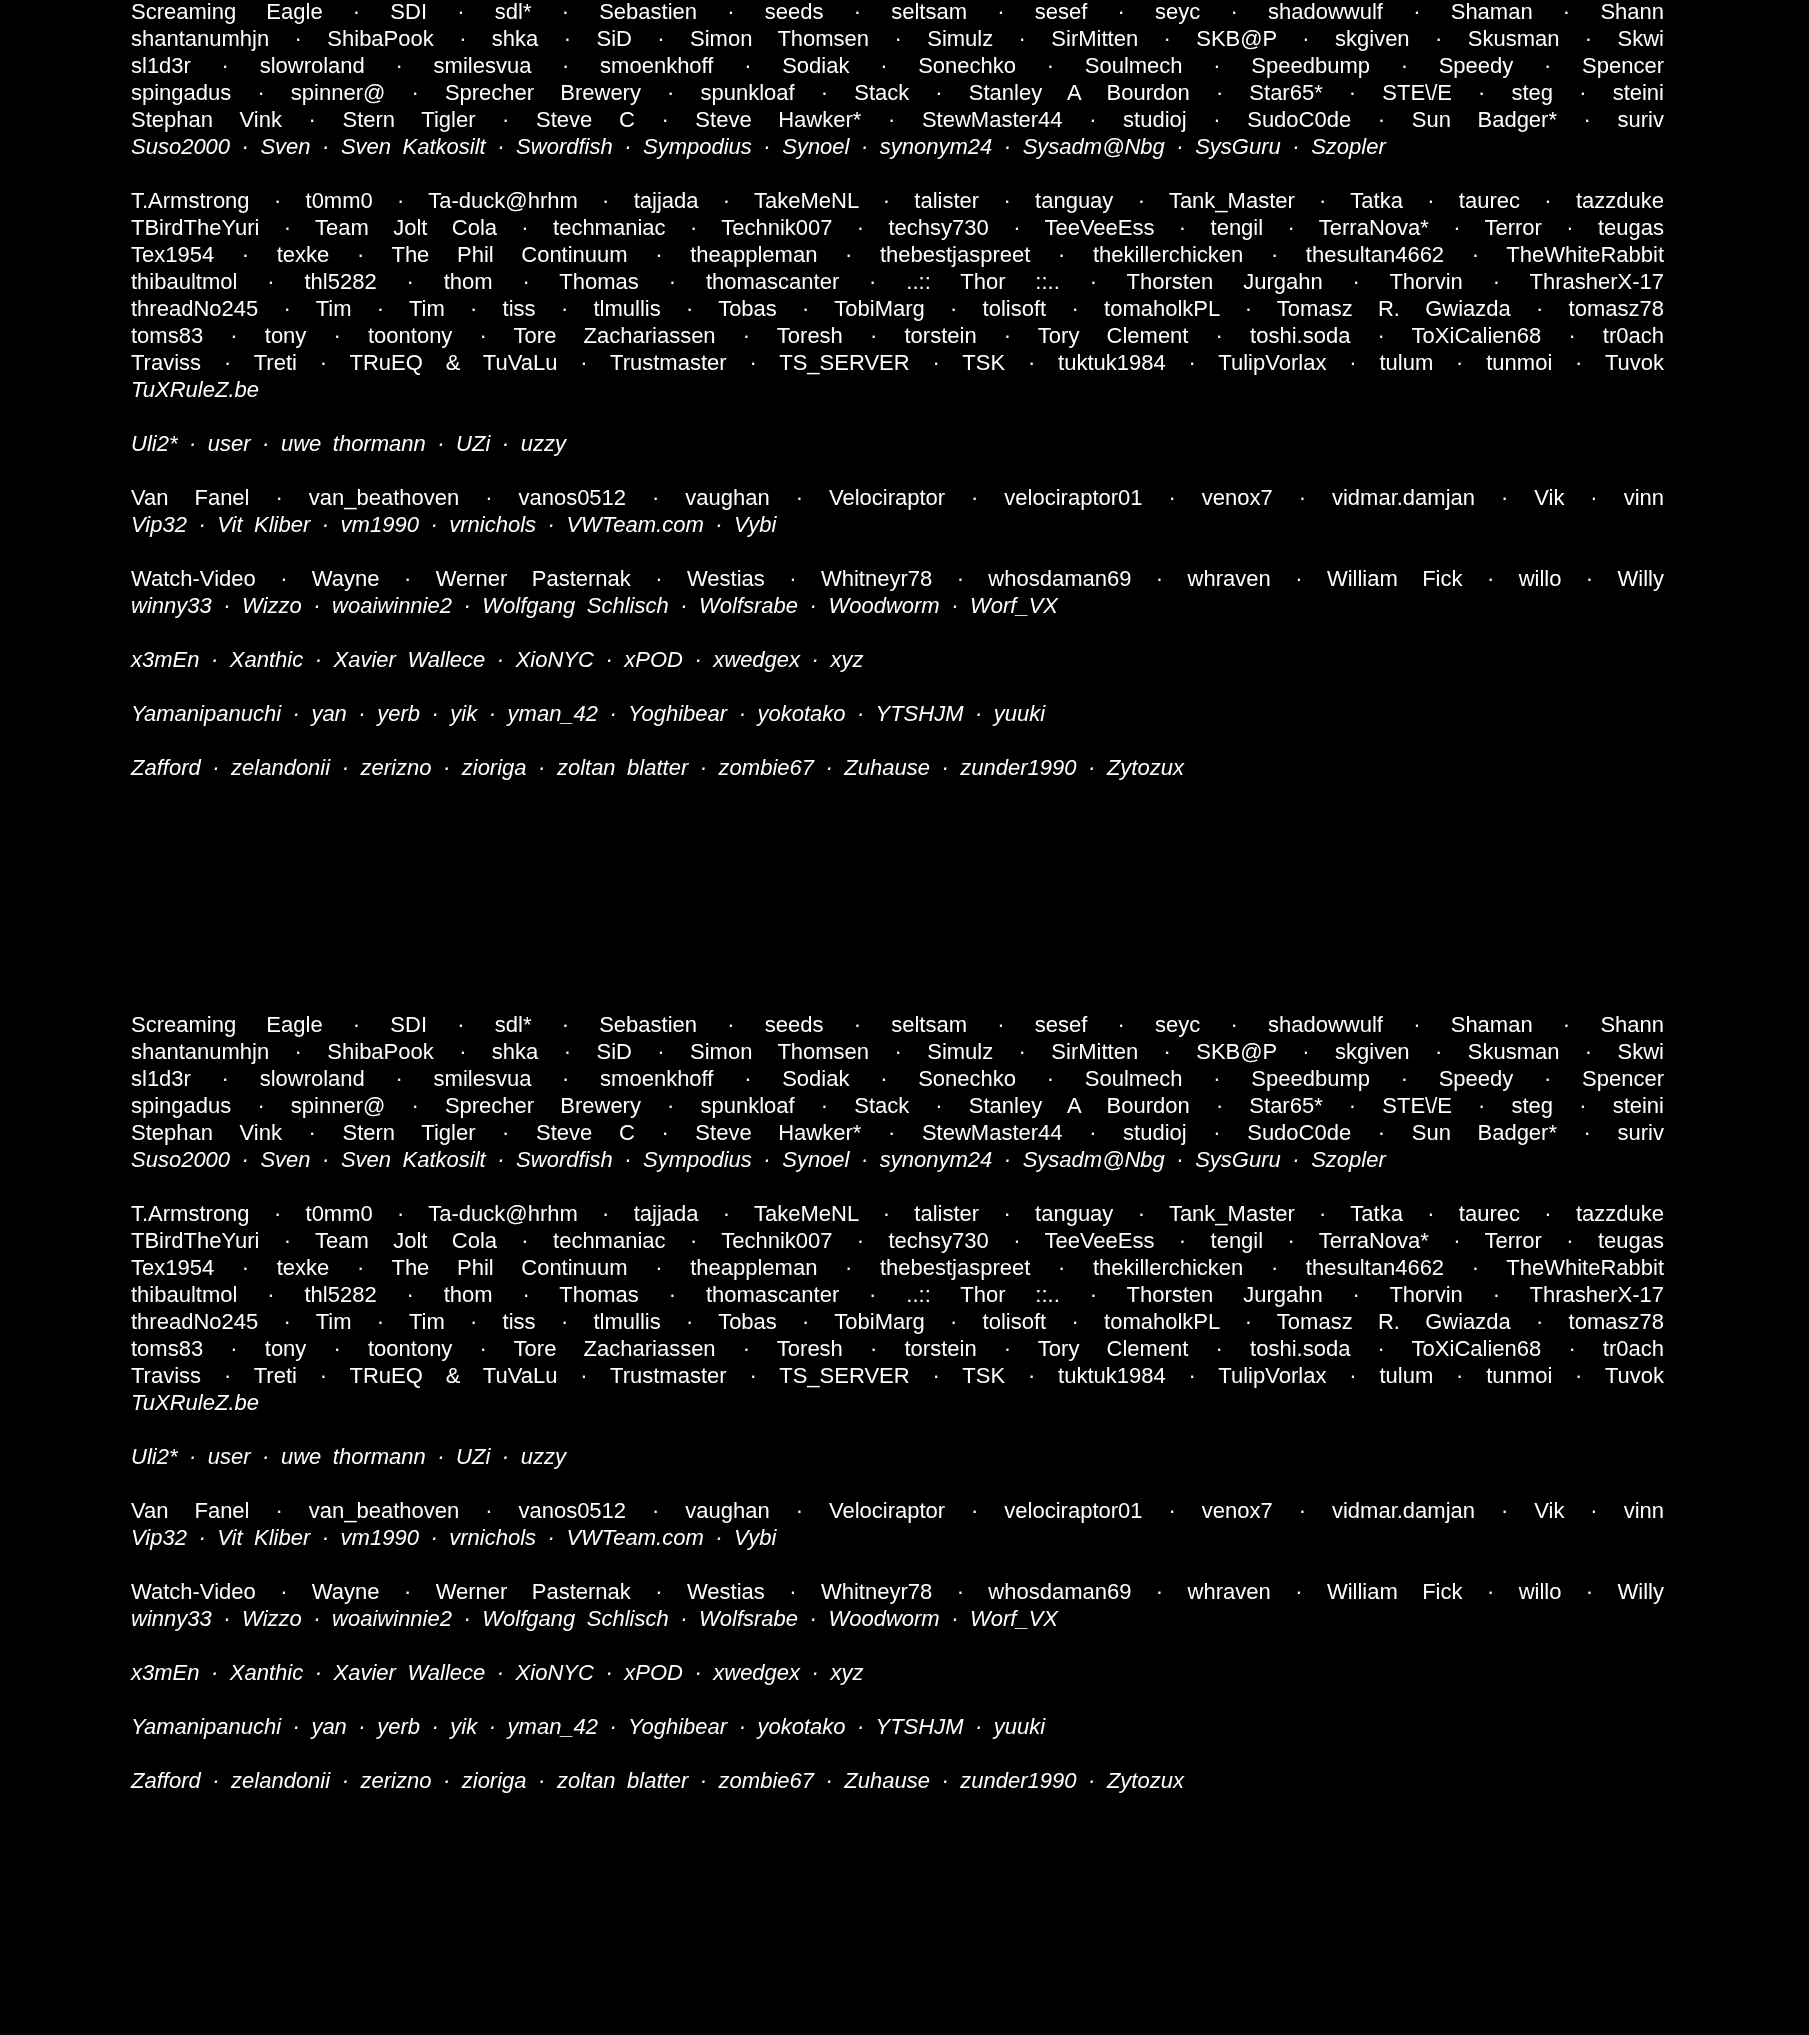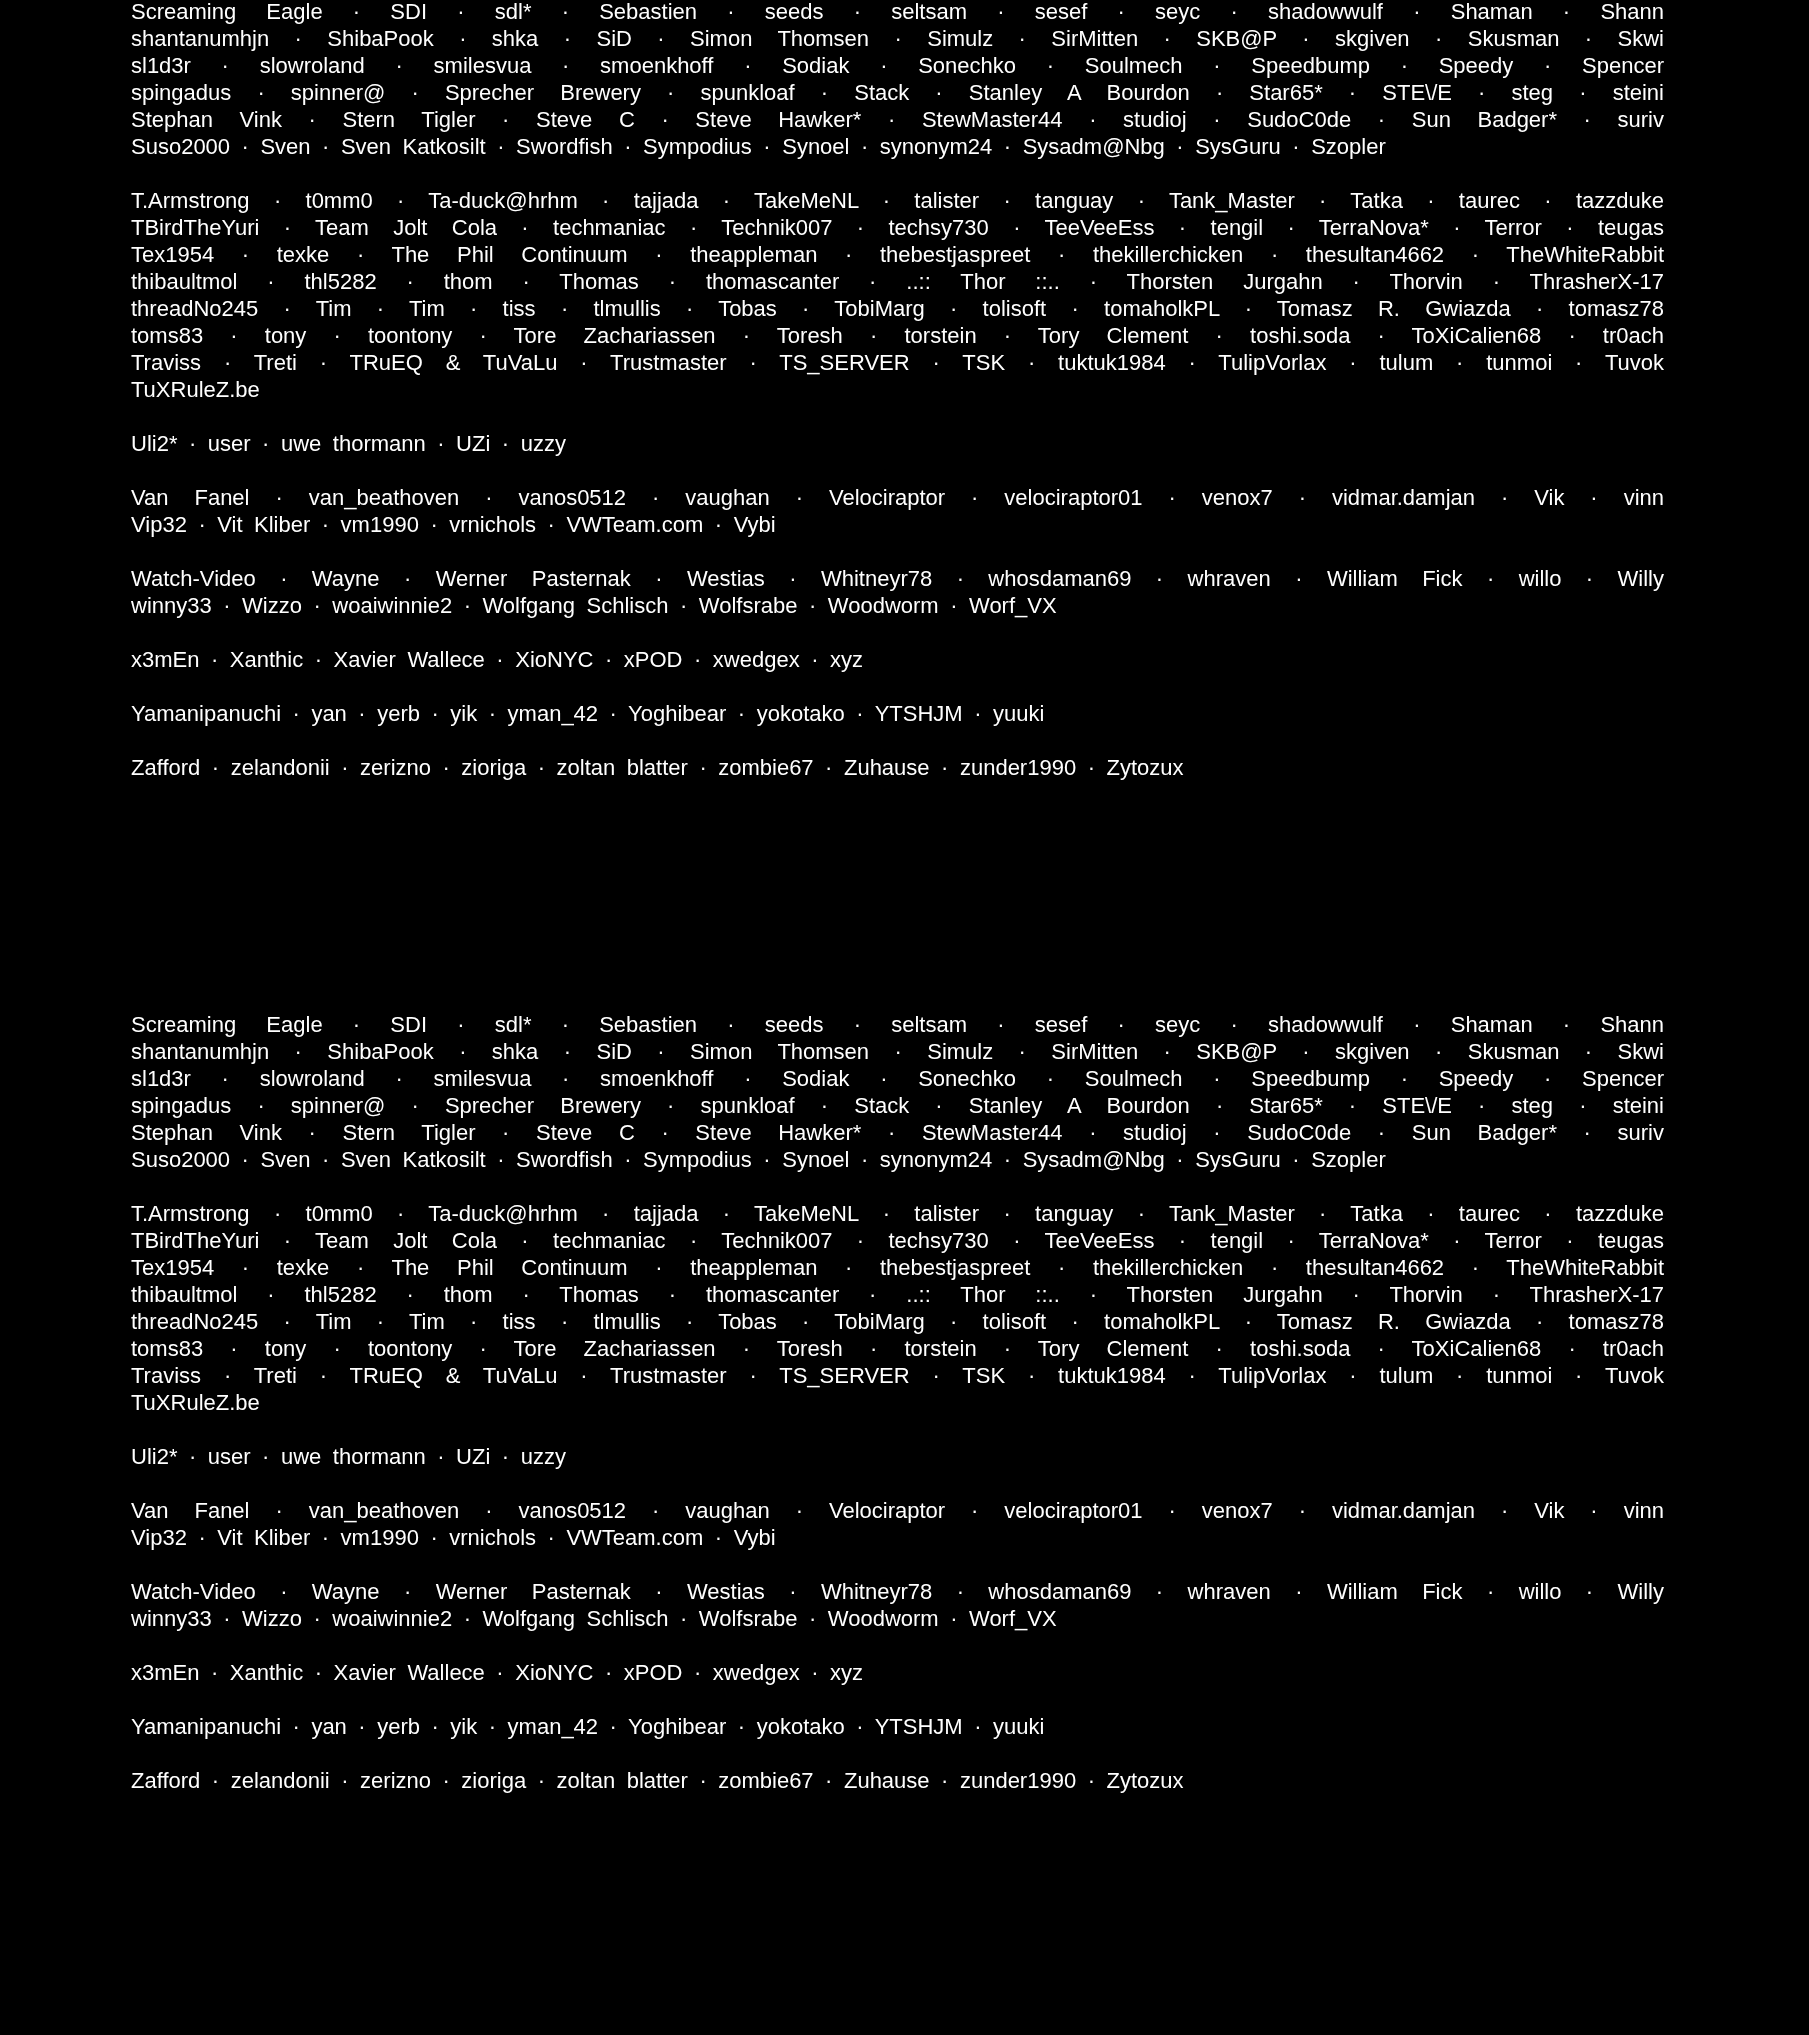--- a/index.html
+++ b/index.html
@@ -25,20 +25,21 @@
   }
   #credits-block-1 { top: -2.3px; }
   #credits-block-2 { top: 1011px; }
   .section { margin-bottom: 27px; }
   .line {
     text-align: justify;
     text-align-last: justify;
   }
   .line.last {
     text-align-last: left;
+    font-style: italic;
   }
 </style>
 </head>
 <body>
 
 <div id="credits-block-1" class="credits-block">
     <div class="section">
       <div class="line">Screaming Eagle · SDI · sdl* · Sebastien · seeds · seltsam · sesef · seyc · shadowwulf · Shaman · Shann</div>
       <div class="line">shantanumhjn · ShibaPook · shka · SiD · Simon Thomsen · Simulz · SirMitten · SKB@P · skgiven · Skusman · Skwi</div>
       <div class="line">sl1d3r · slowroland · smilesvua · smoenkhoff · Sodiak · Sonechko · Soulmech · Speedbump · Speedy · Spencer</div>

